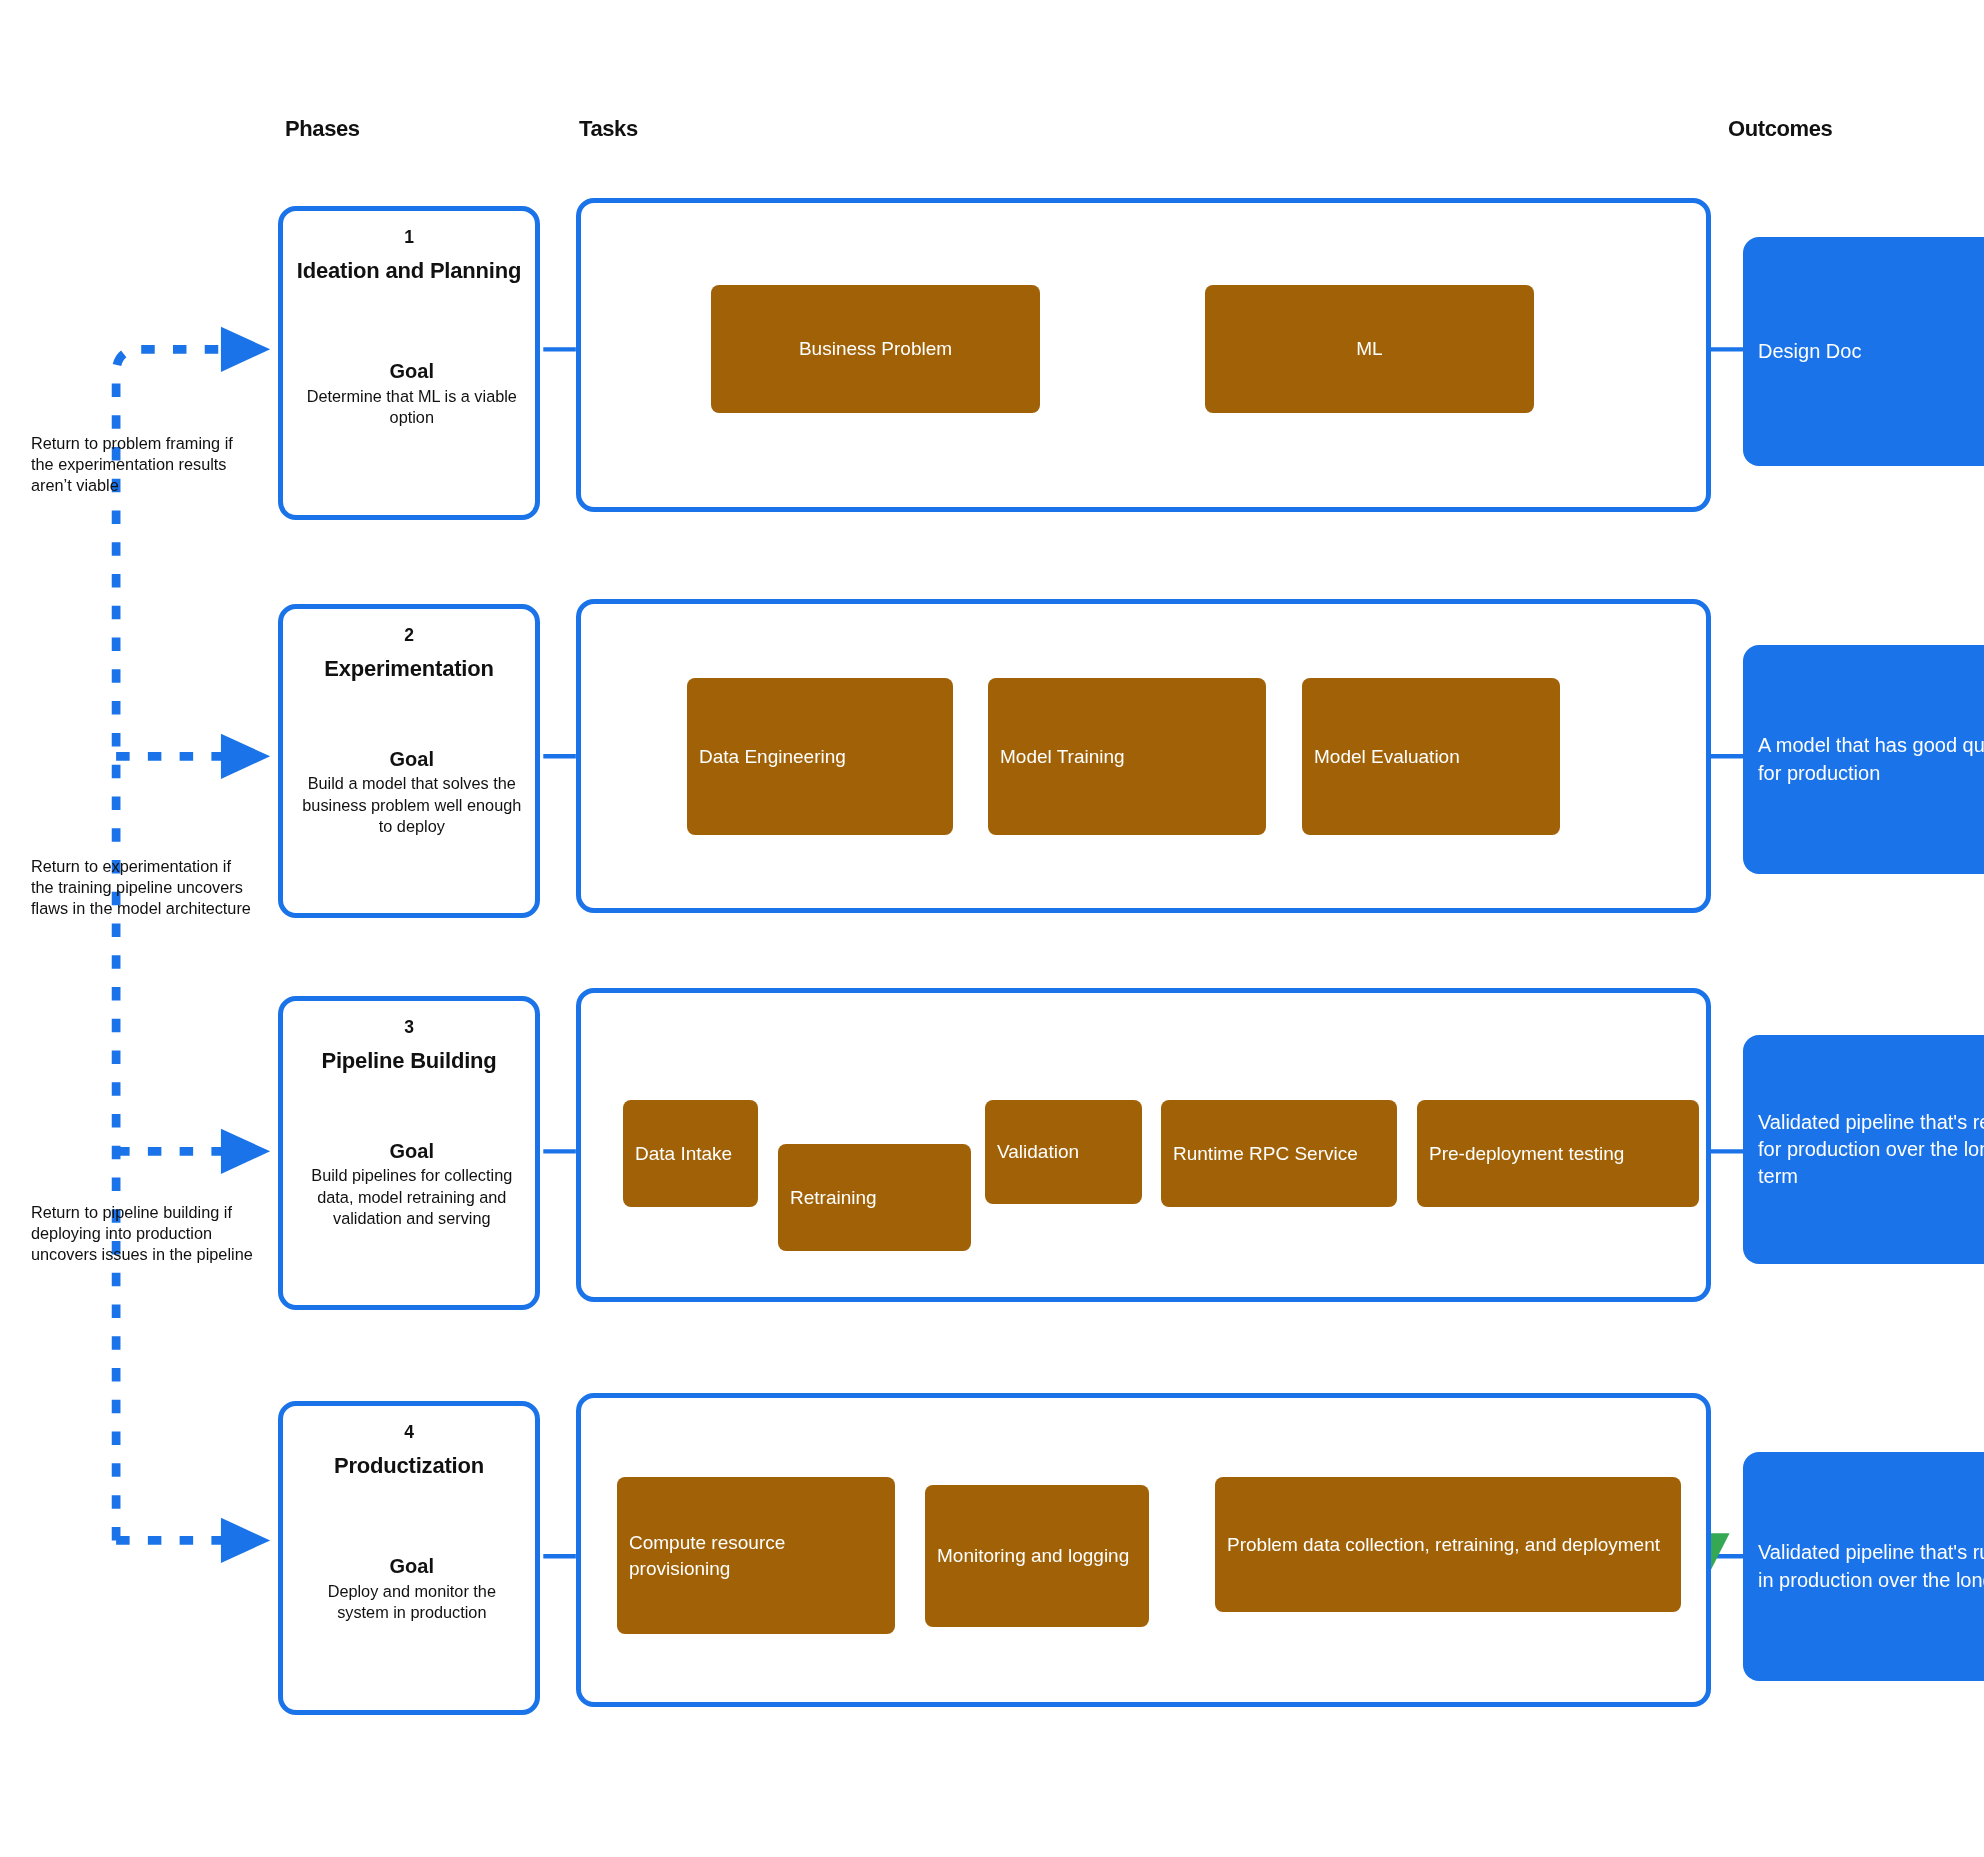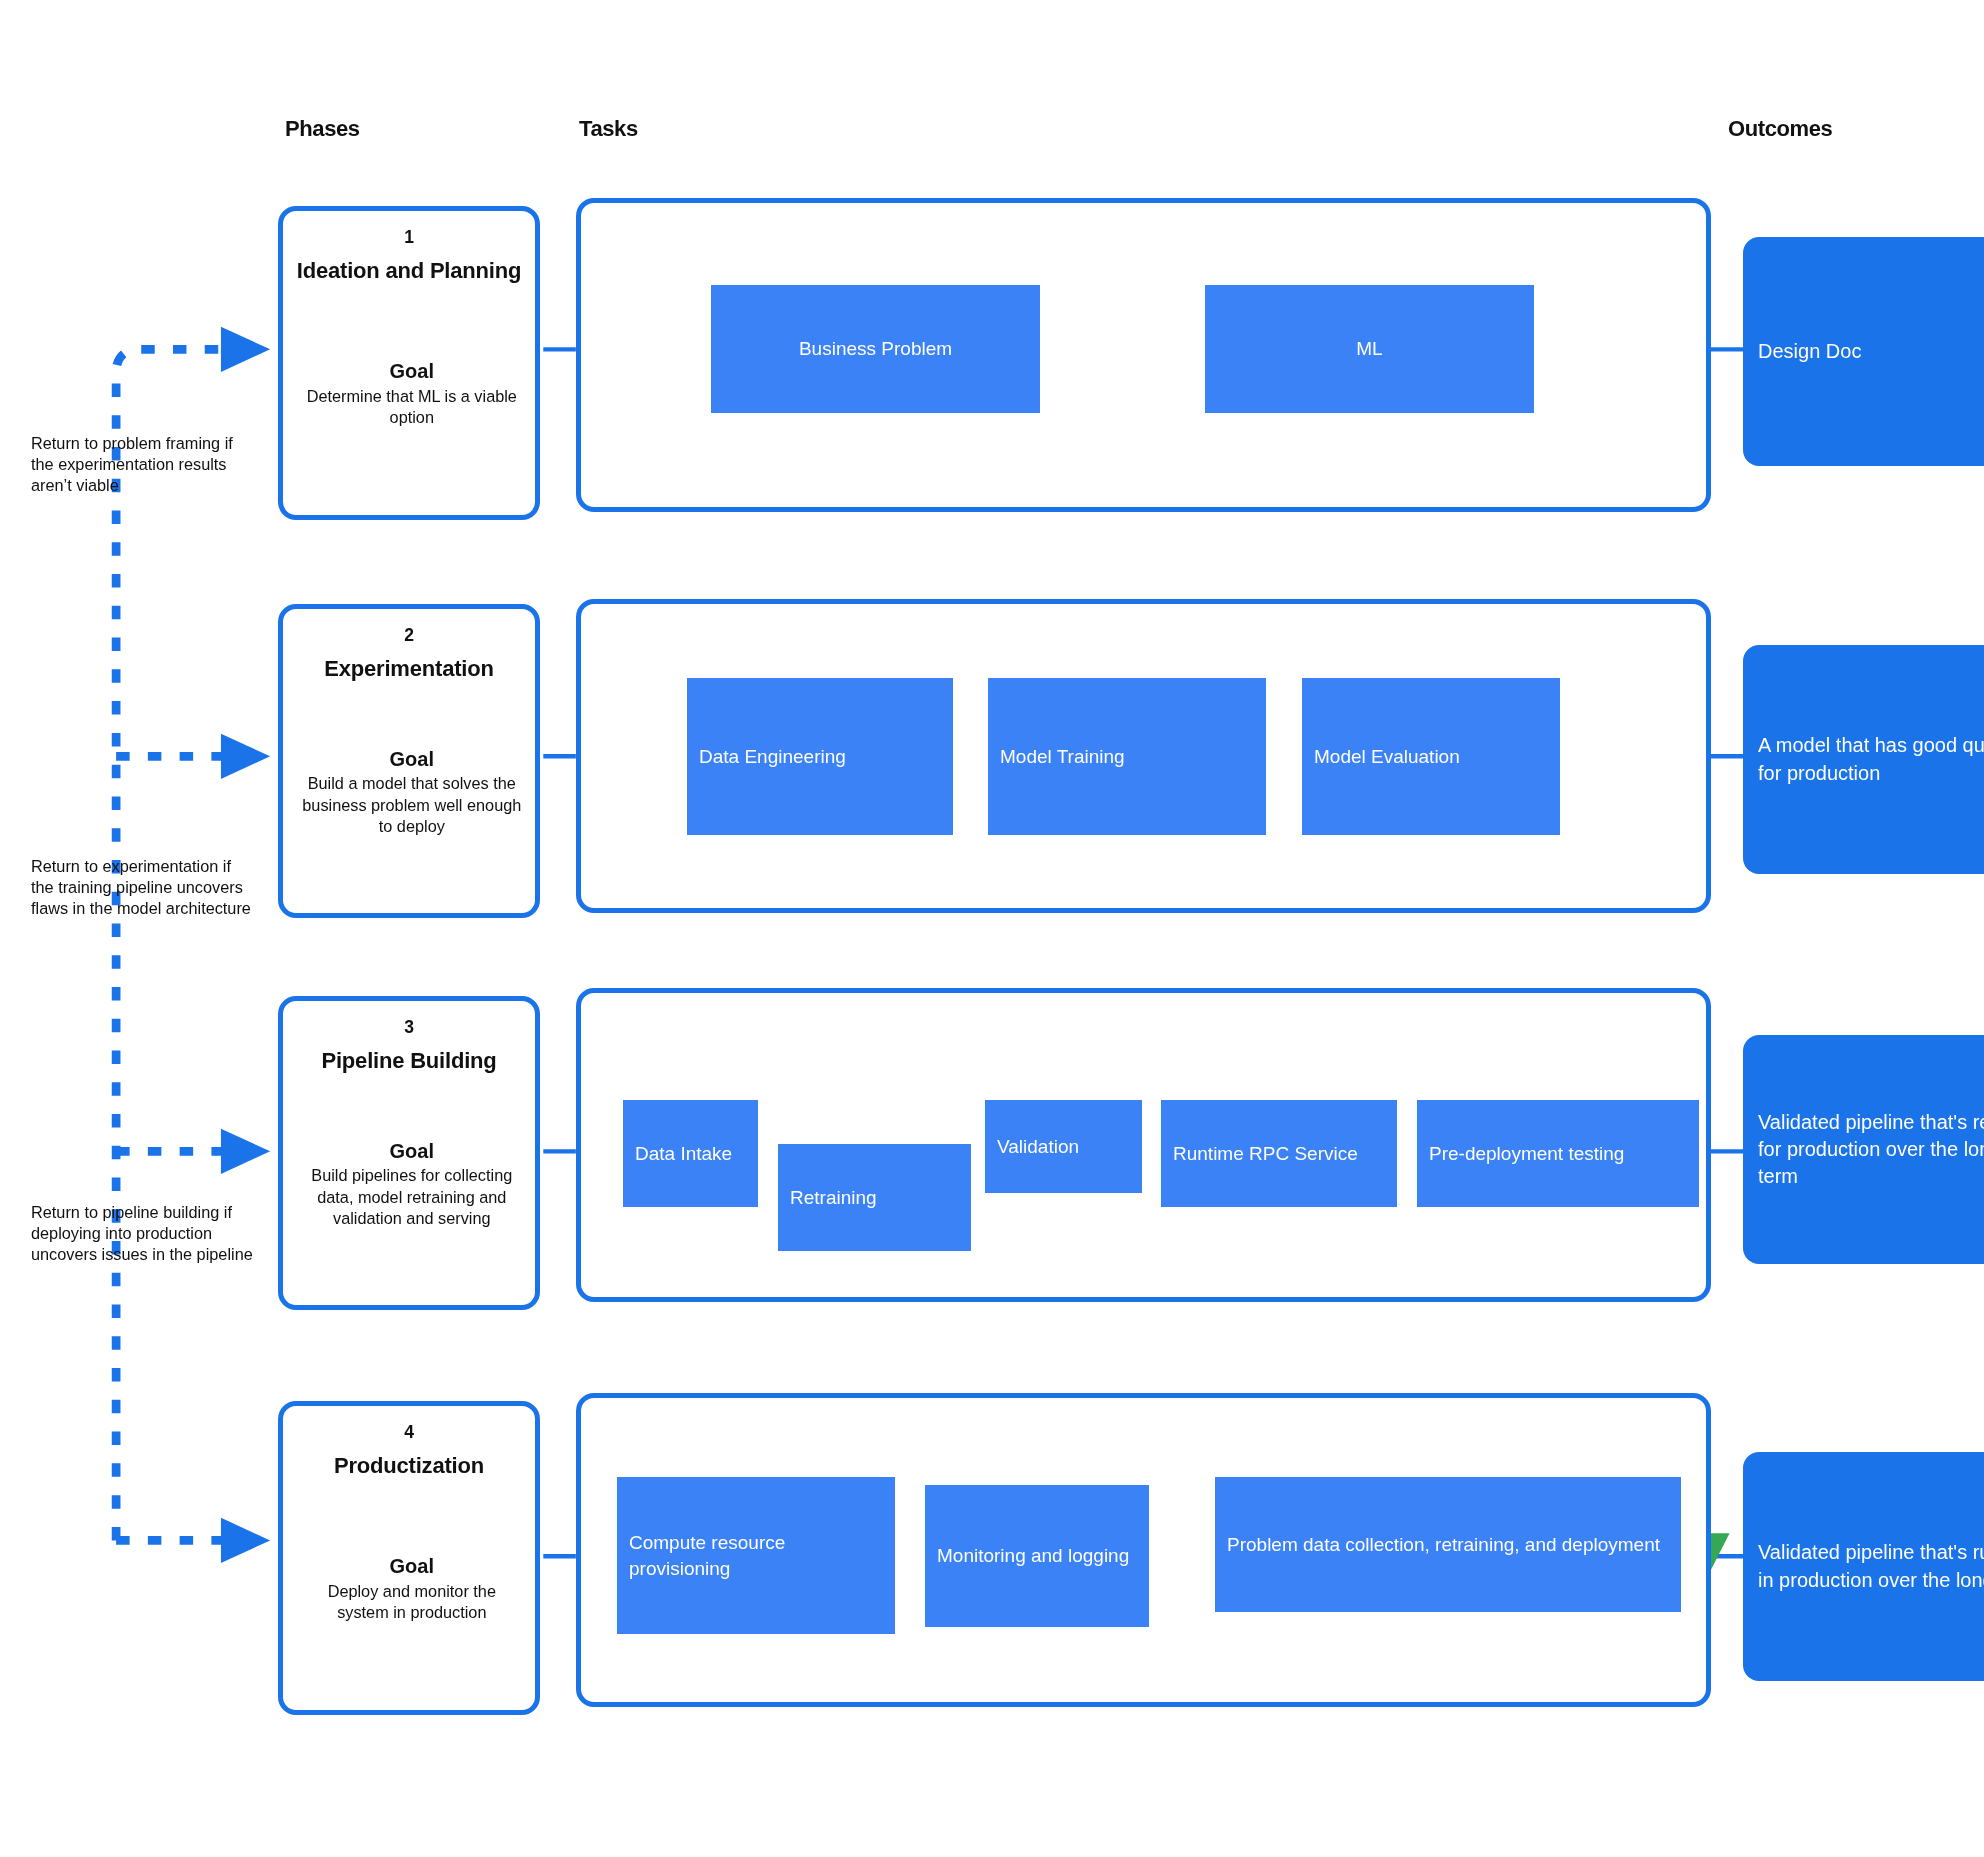--- a/index.html
+++ b/index.html
@@ -12,21 +12,21 @@
   .phase-card{position:absolute;box-sizing:border-box;border:5.2px solid #1a73e8;border-radius:18px;background:#ffffff;
               display:flex;flex-direction:column;align-items:center;padding:10.3px 13.5px;}
   .phase-num{font-size:17.5px;font-weight:700;color:#111;line-height:1.2;margin-top:5.6px;}
   .phase-title{font-size:22px;font-weight:700;color:#111;text-align:center;line-height:1.16;margin-top:10.3px;letter-spacing:-0.2px;}
   .phase-goal-wrap{align-self:stretch;margin-top:auto;margin-bottom:auto;padding-left:5.6px;text-align:center;}
   .phase-goal-label{font-size:20px;font-weight:700;color:#111;line-height:1.2;}
   .phase-goal-text{font-size:16.3px;font-weight:400;color:#111;line-height:1.33;margin-top:2.4px;}
 
   .task-panel{position:absolute;box-sizing:border-box;border:5.2px solid #1a73e8;border-radius:18px;background:#ffffff;}
 
-  .task-box{position:absolute;box-sizing:border-box;background:#3b82f6;border-radius:0;
+  .task-box{position:absolute;box-sizing:border-box;background:#a16207;border-radius:8px;
             display:flex;align-items:center;justify-content:flex-start;color:#ffffff;
             font-size:19px;line-height:1.34;padding:0 12px;}
   .task-box.center{justify-content:center;text-align:center;}
 
   .outcome-box{position:absolute;box-sizing:border-box;background:#1a73e8;border-radius:16px;
                display:flex;align-items:center;color:#ffffff;font-size:20px;line-height:1.36;padding:0 15px;}
 
   .note{position:absolute;font-size:16.3px;line-height:1.30;color:#111111;}
 </style>
 </head>
@@ -159,21 +159,21 @@
     <div class="phase-title">Pipeline Building</div>
     <div class="phase-goal-wrap">
       <div class="phase-goal-label">Goal</div>
       <div class="phase-goal-text">Build pipelines for collecting data, model retraining and validation and serving</div>
     </div>
   </div>
 
   <div class="task-panel" style="left:576px;top:988px;width:1135px;height:314px;"></div>
   <div class="task-box" style="left:623px;top:1100px;width:135px;height:107px;">Data Intake</div>
   <div class="task-box" style="left:778px;top:1144px;width:193px;height:107px;">Retraining</div>
-  <div class="task-box" style="left:985px;top:1100px;width:157px;height:93px;">Validation</div>
+  <div class="task-box" style="left:985px;top:1100px;width:157px;height:104px;">Validation</div>
   <div class="task-box" style="left:1161px;top:1100px;width:236px;height:107px;">Runtime RPC Service</div>
   <div class="task-box" style="left:1417px;top:1100px;width:282px;height:107px;">Pre-deployment testing</div>
 
   <div class="outcome-box" style="left:1743px;top:1035px;width:318px;height:229px;">Validated pipeline that's ready for production over the long term</div>
 
   <div class="phase-card" style="left:278px;top:1401px;width:262px;height:314px;">
     <div class="phase-num">4</div>
     <div class="phase-title">Productization</div>
     <div class="phase-goal-wrap">
       <div class="phase-goal-label">Goal</div>

